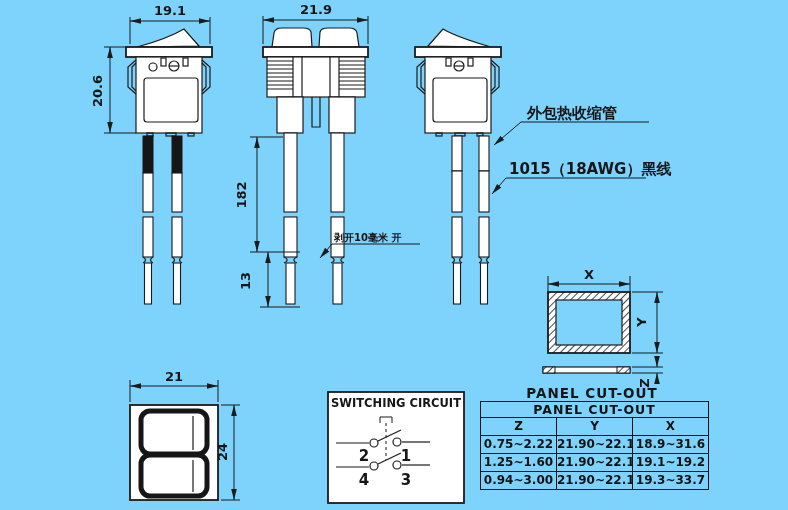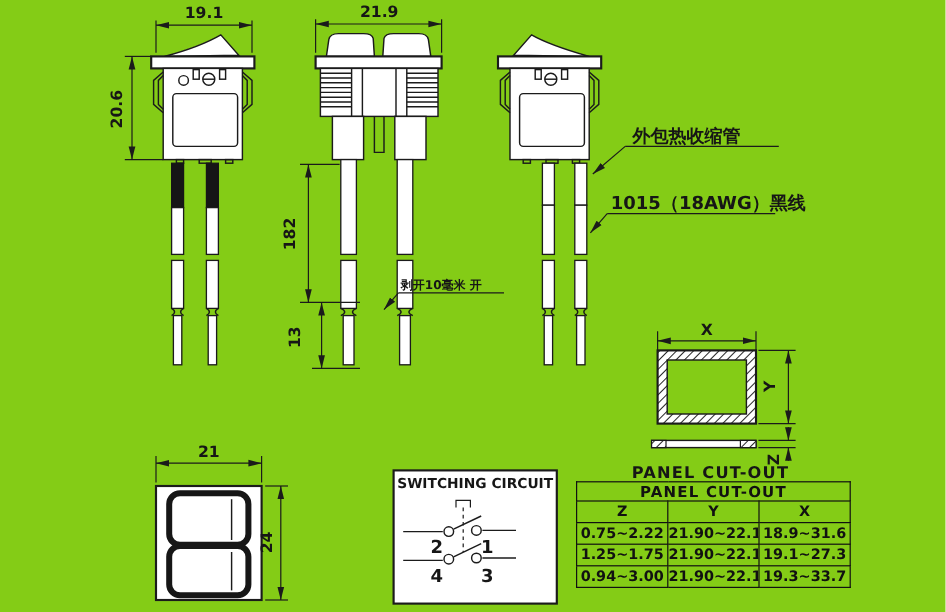--- a/index.html
+++ b/index.html
@@ -1,16 +1,16 @@
 <!DOCTYPE html>
 <html><head>
 <meta charset="utf-8">
 <style>
   html,body{margin:0;padding:0;background:#fff;}
-  .canvas{position:relative;width:788px;height:510px;background:#84cc16;overflow:hidden;
+  .canvas{position:relative;width:788px;height:510px;background:#7dd3fc;overflow:hidden;
           font-family:"DejaVu Sans",sans-serif;color:#161616;}
   svg{position:absolute;left:0;top:0;}
   svg text{fill:#161616;font-family:"DejaVu Sans",sans-serif;font-weight:700;}
   .ln{stroke:#1b1b1b;stroke-width:1.2;fill:none;}
   .lnthick{stroke:#1b1b1b;stroke-width:1.8;fill:none;}
   .fillw{fill:#ffffff;}
   .dim{stroke:#1b1b1b;stroke-width:1;fill:none;}
   .dimtext{font-size:13px;}
   .cjk{font-size:15px;}
   .small{font-size:10px;}
@@ -257,23 +257,23 @@
         <td style="width:75px">Z</td>
         <td style="width:78px">Y</td>
         <td style="width:76px">X</td>
       </tr>
       <tr>
         <td>0.75~2.22</td>
         <td>21.90~22.10</td>
         <td>18.9~31.6</td>
       </tr>
       <tr>
-        <td>1.25~1.75</td>
+        <td>1.25~1.60</td>
         <td>21.90~22.10</td>
-        <td>19.1~27.3</td>
+        <td>19.1~19.2</td>
       </tr>
       <tr>
         <td>0.94~3.00</td>
         <td>21.90~22.10</td>
         <td>19.3~33.7</td>
       </tr>
     </tbody>
   </table>
 </div>
 

